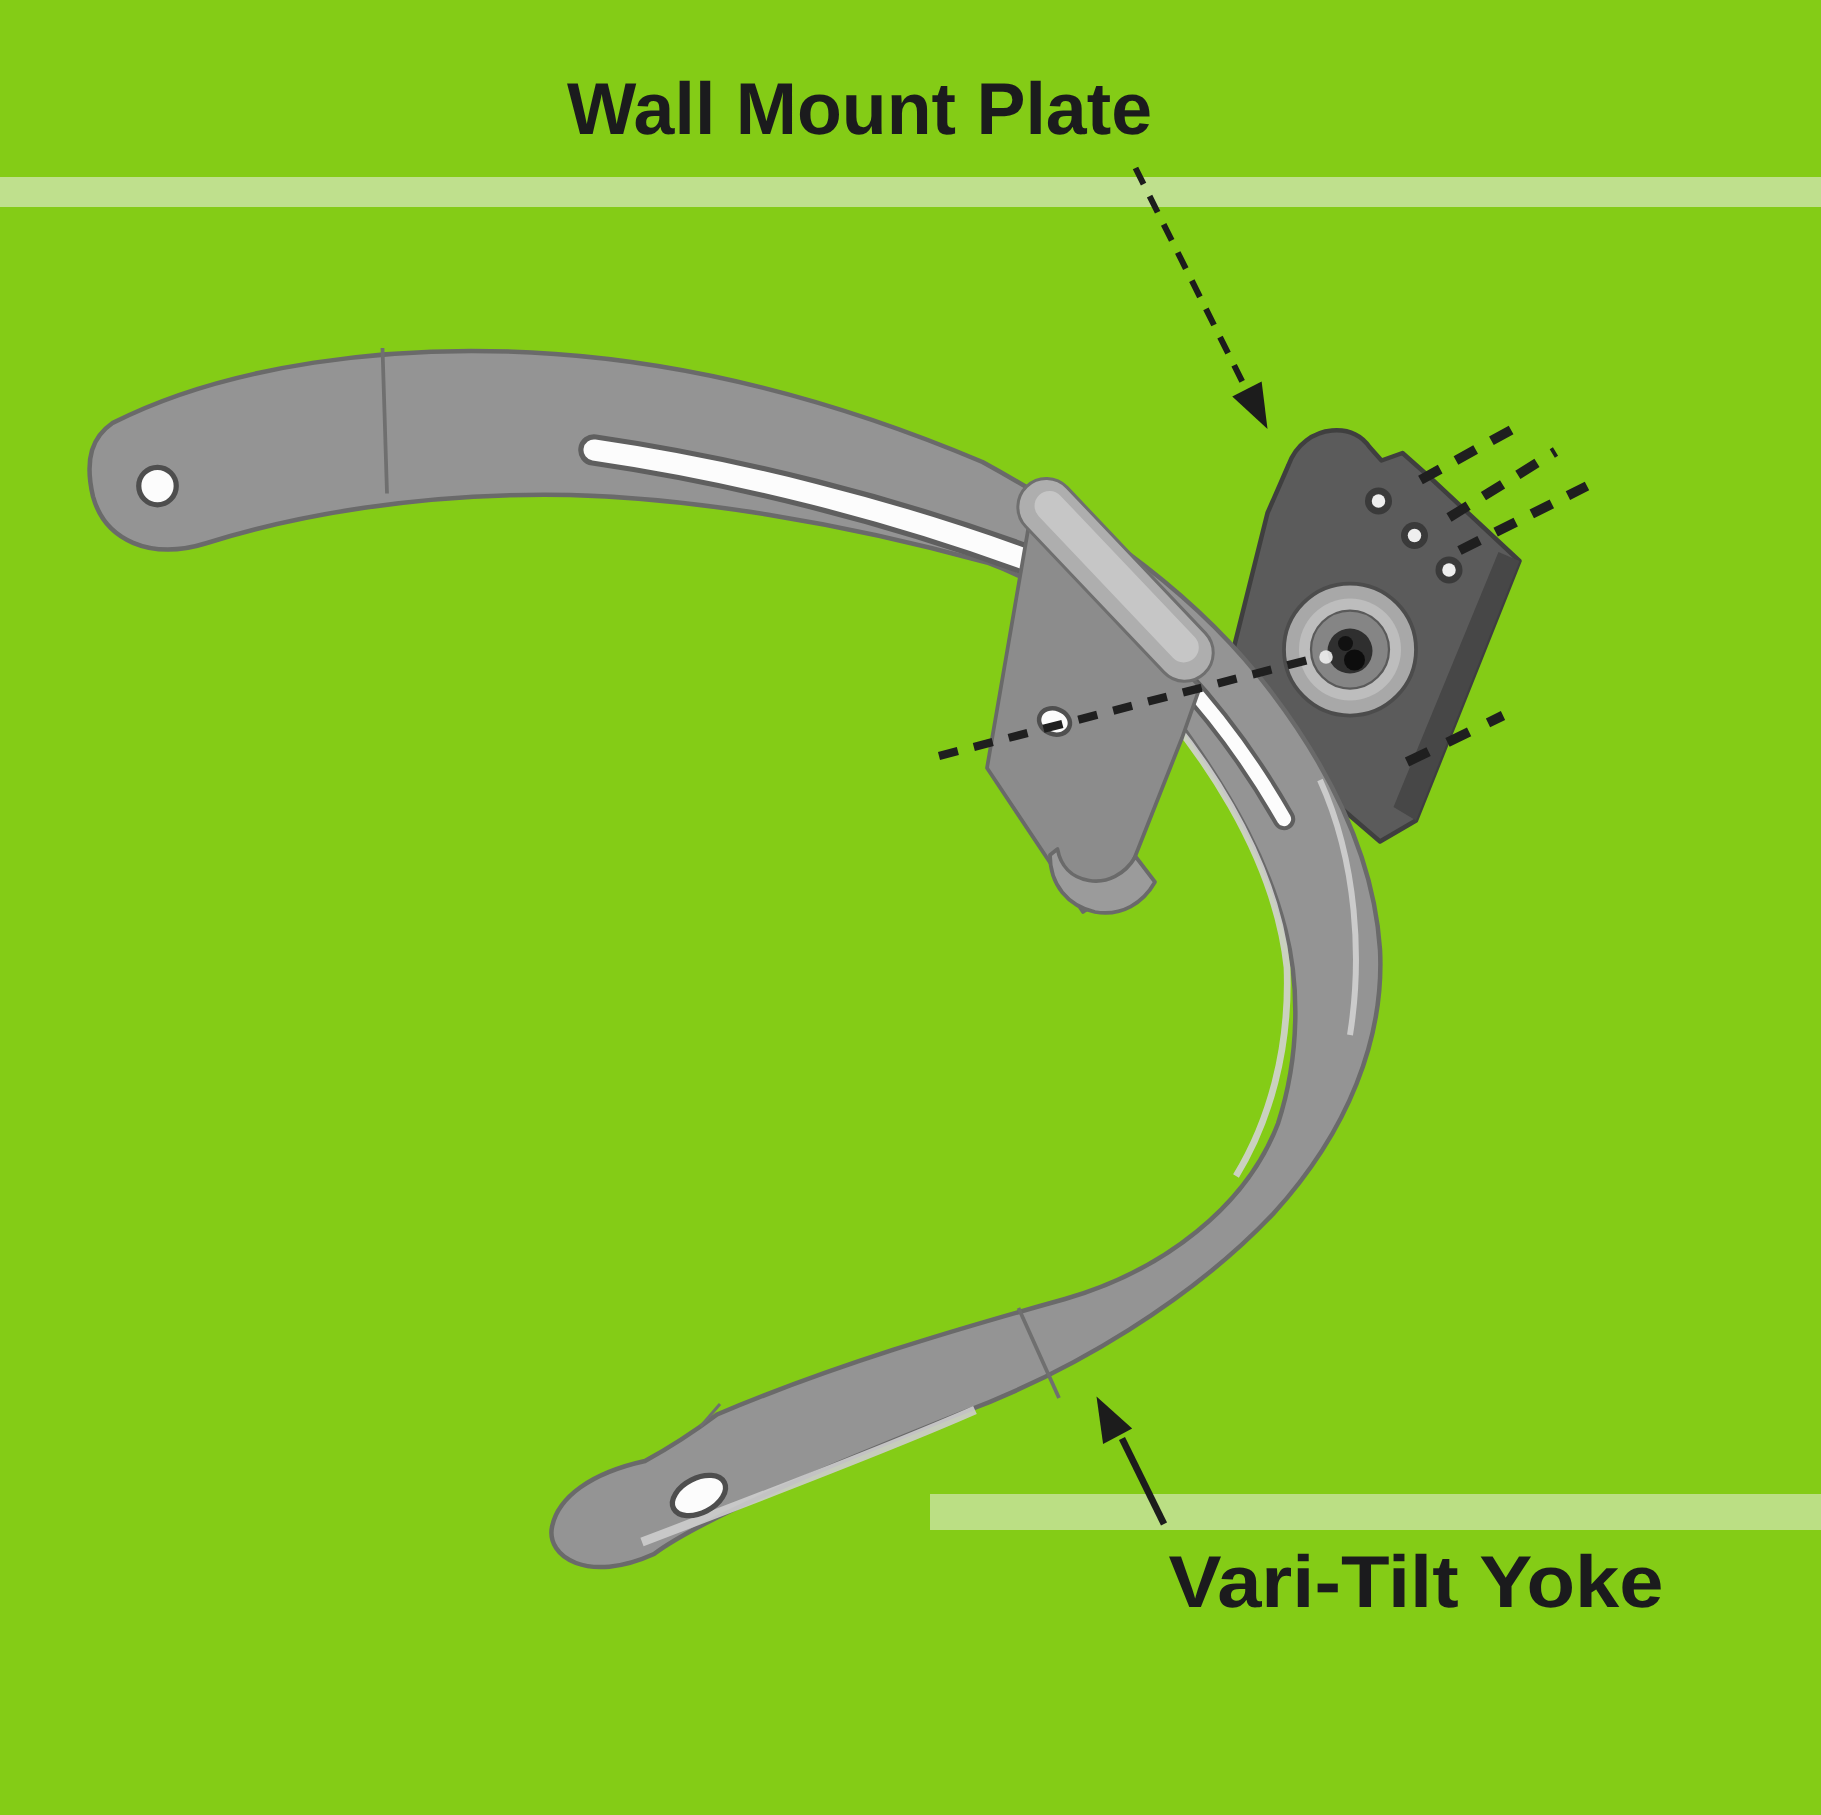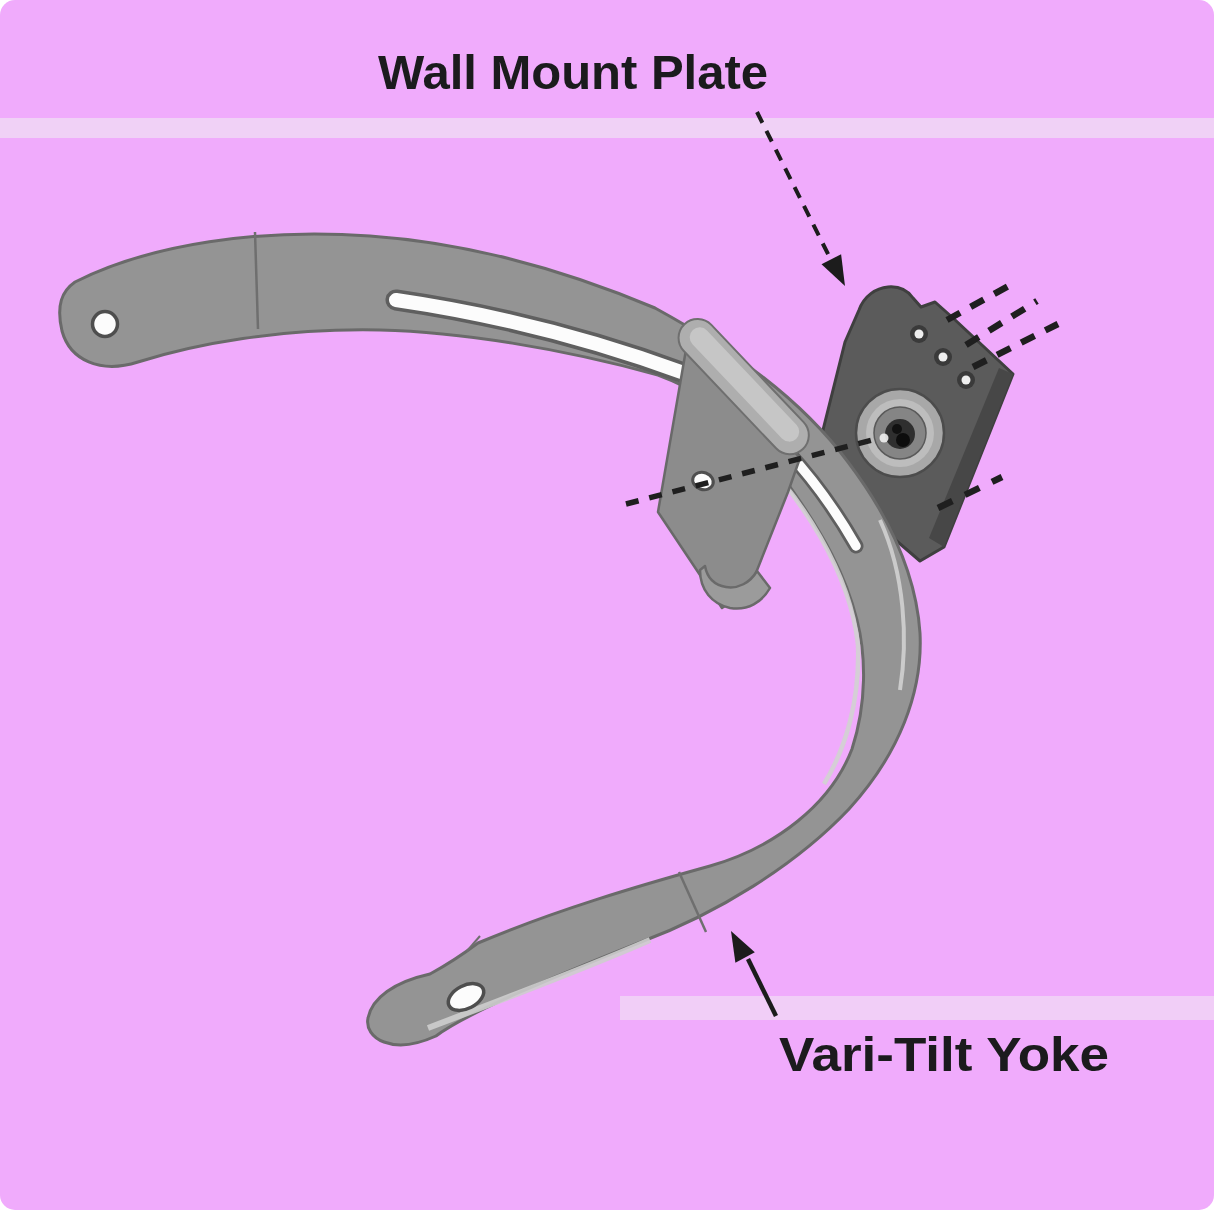--- a/index.html
+++ b/index.html
@@ -1,17 +1,17 @@
 <!DOCTYPE html>
 <html><head>
 <meta charset="utf-8">
 <style>
   html,body{margin:0;padding:0;background:#ffffff;}
-  .stage{position:relative;width:1214px;height:1210px;background:#f0abfc;overflow:hidden;
-         font-family:"Liberation Sans",sans-serif;border-radius:15px;}
+  .stage{position:relative;width:1214px;height:1210px;background:#84cc16;overflow:hidden;
+         font-family:"Liberation Sans",sans-serif;}
   svg{display:block;}
   text.part-label{font-family:"Liberation Sans","DejaVu Sans",sans-serif;
                   font-weight:bold;font-size:49px;}
 </style>
 </head>
 <body>
 
 <div class="stage">
 <svg width="1214" height="1210" viewBox="0 0 1214 1210">
 

